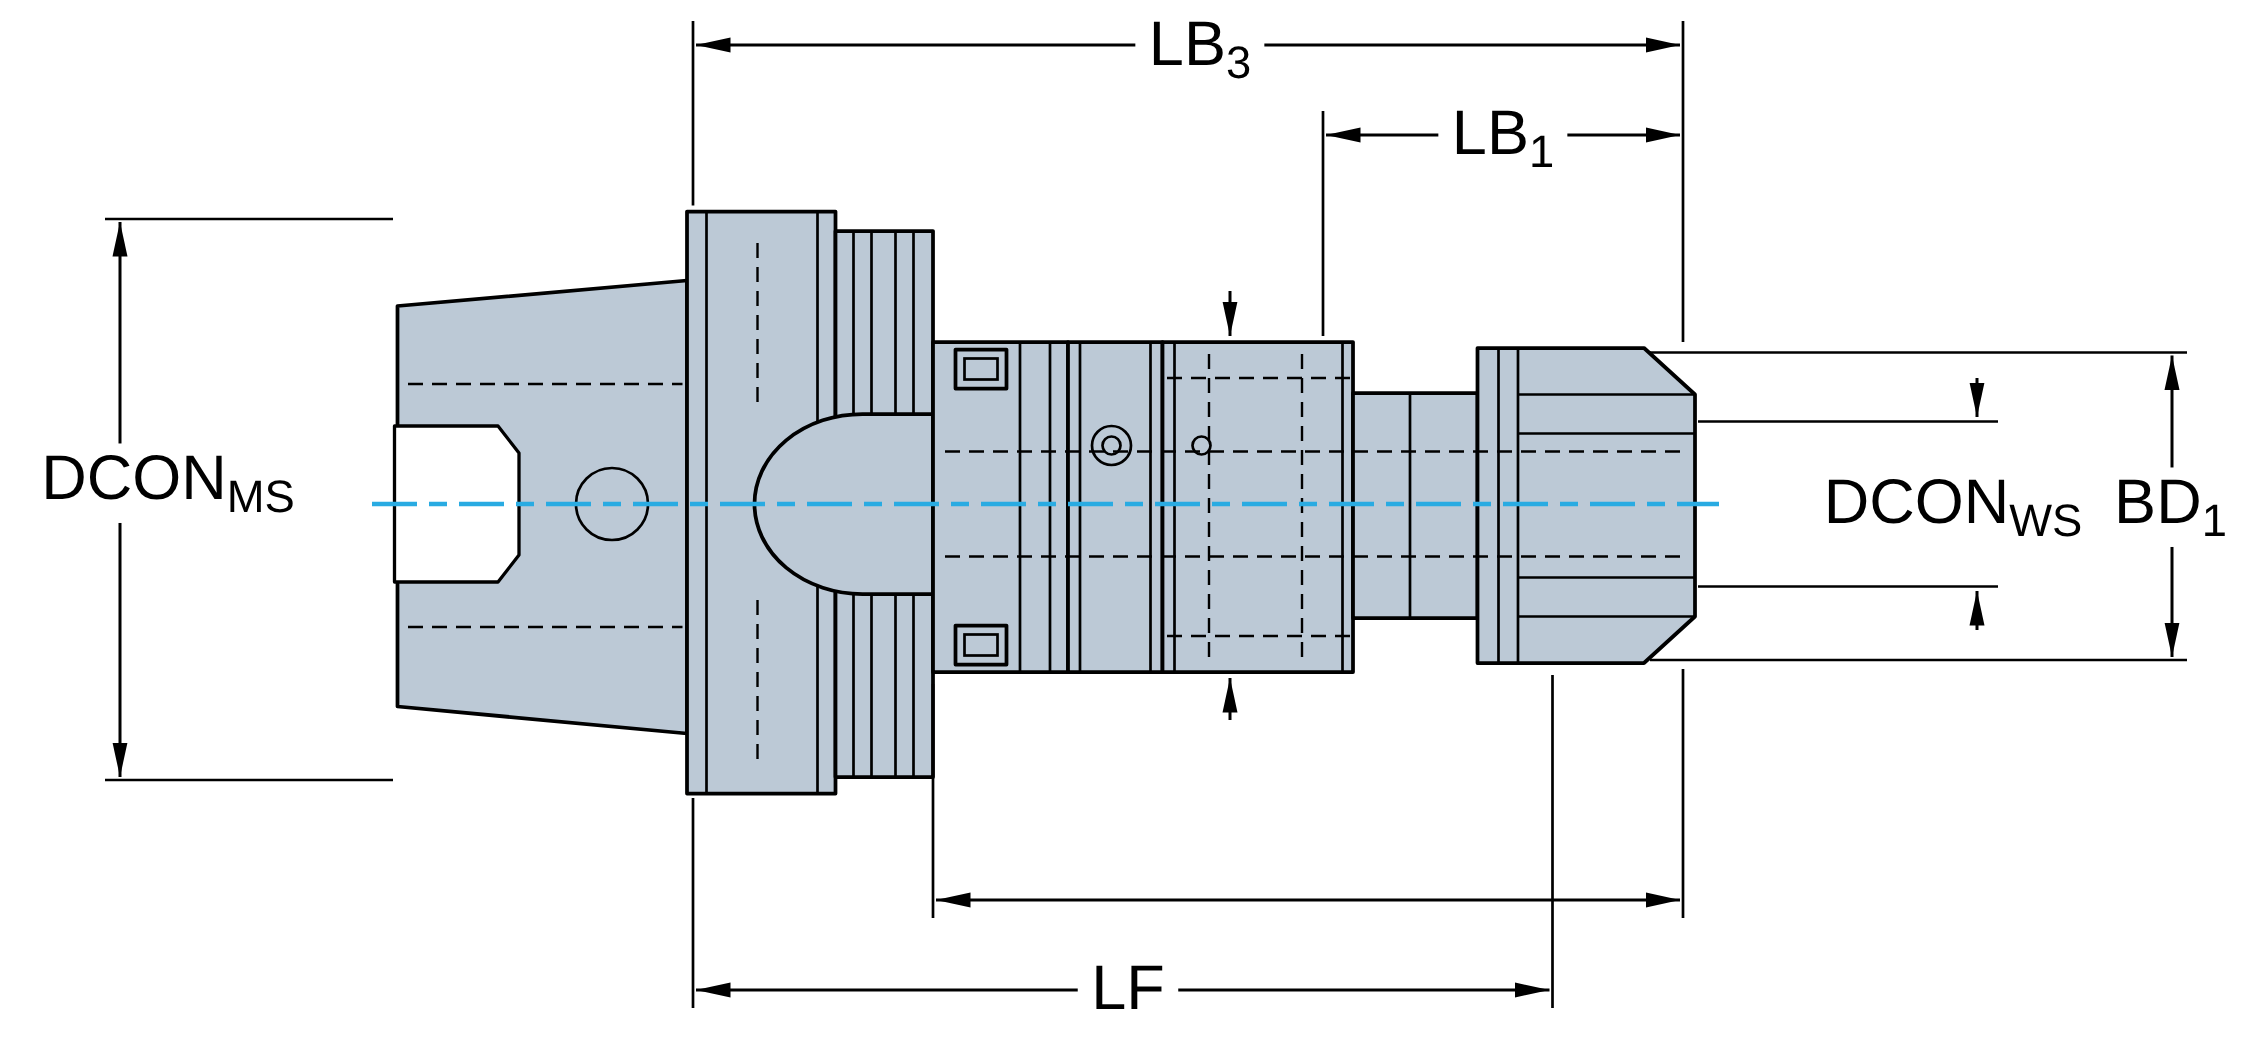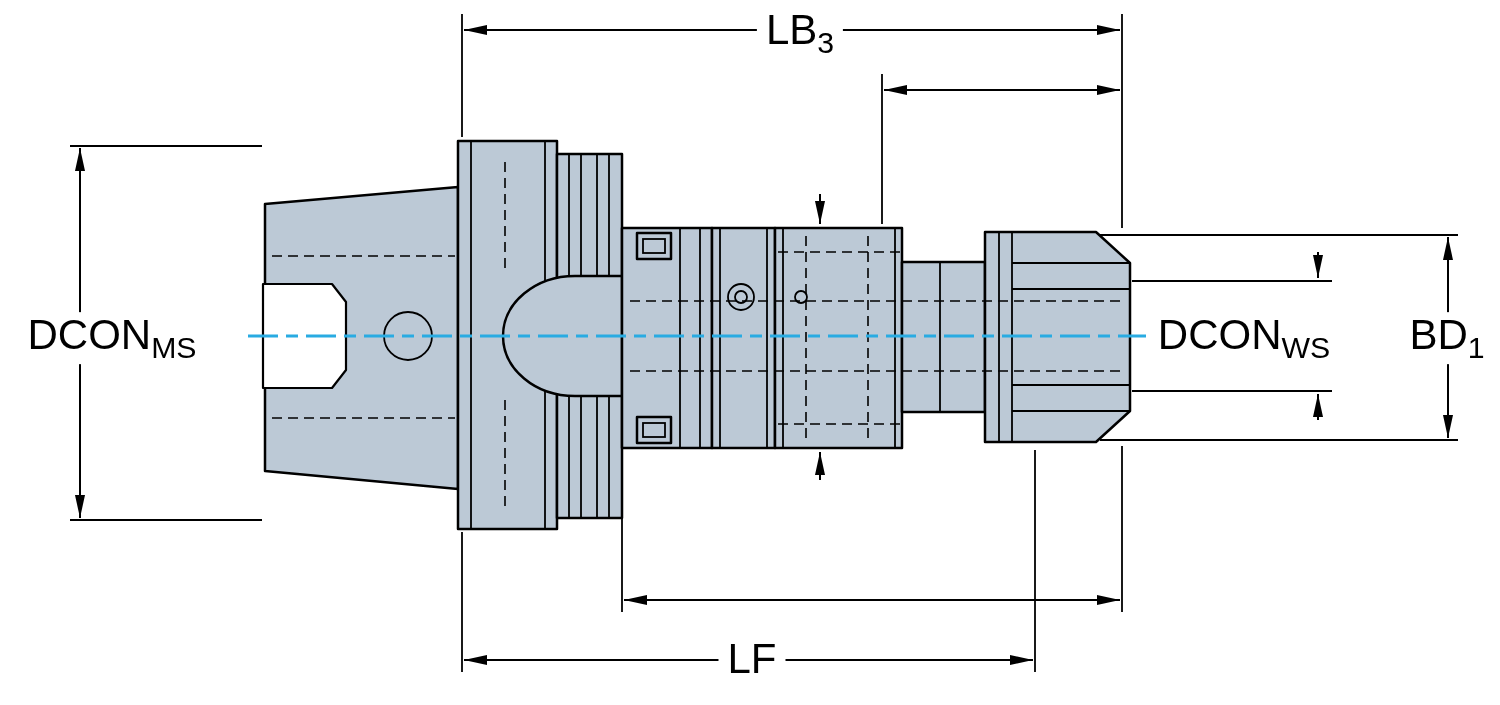--- a/index.html
+++ b/index.html
@@ -176,27 +176,30 @@
         <line class="wit" x1="1035" y1="450" x2="1035" y2="672"></line>
         <line class="dim" x1="464" y1="660" x2="1033" y2="660" marker-start="url(#arrow)" marker-end="url(#arrow)"></line>
       </g>
     </g>
   </svg>
 
   <div class="dim-label" style="left:800px;  top:33px;text-align:right;">
     <span>LB</span><span class="sub">3</span>
   </div>
 
-
-
-  <div class="dim-label" style="left:112px;  top:338px;">
+  <div class="dim-label" style="left:1002px; top:92px;">
+    <span>LB</span><span class="sub">1</span>
+  </div>
+
+
+  <div class="dim-label" style="left:112px;  top:322px;">
     <span>DCON</span><span class="sub">MS</span>
   </div>
 
-  <div class="dim-label" style="left:1244px; top:338px;">
+  <div class="dim-label" style="left:1302px; top:338px;">
     <span>DCON</span><span class="sub">WS</span>
   </div>
 
   <div class="dim-label" style="left:1447px; top:338px;">
     <span>BD</span><span class="sub">1</span>
   </div>
 
 
   <div class="dim-label" style="left:752px;  top:662px;text-align:center;">
     <span>LF</span><span class="sub"></span>

